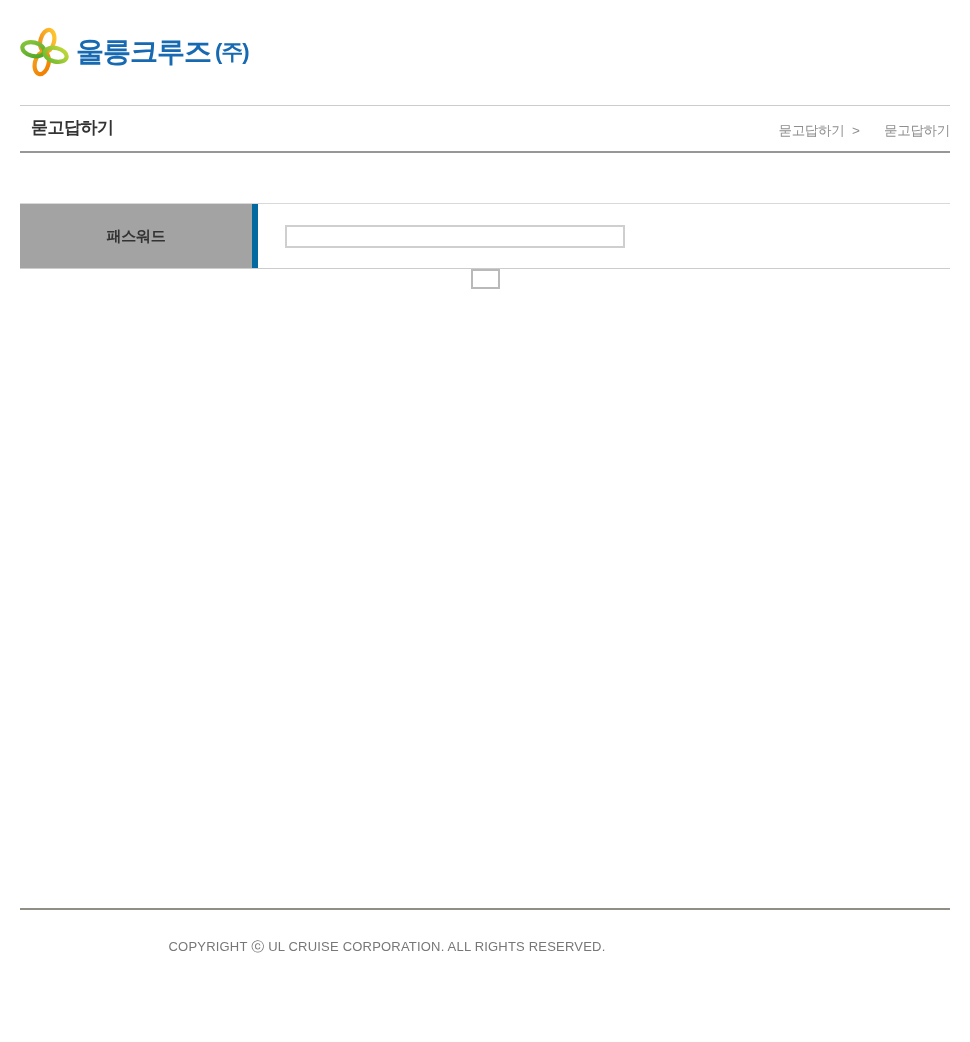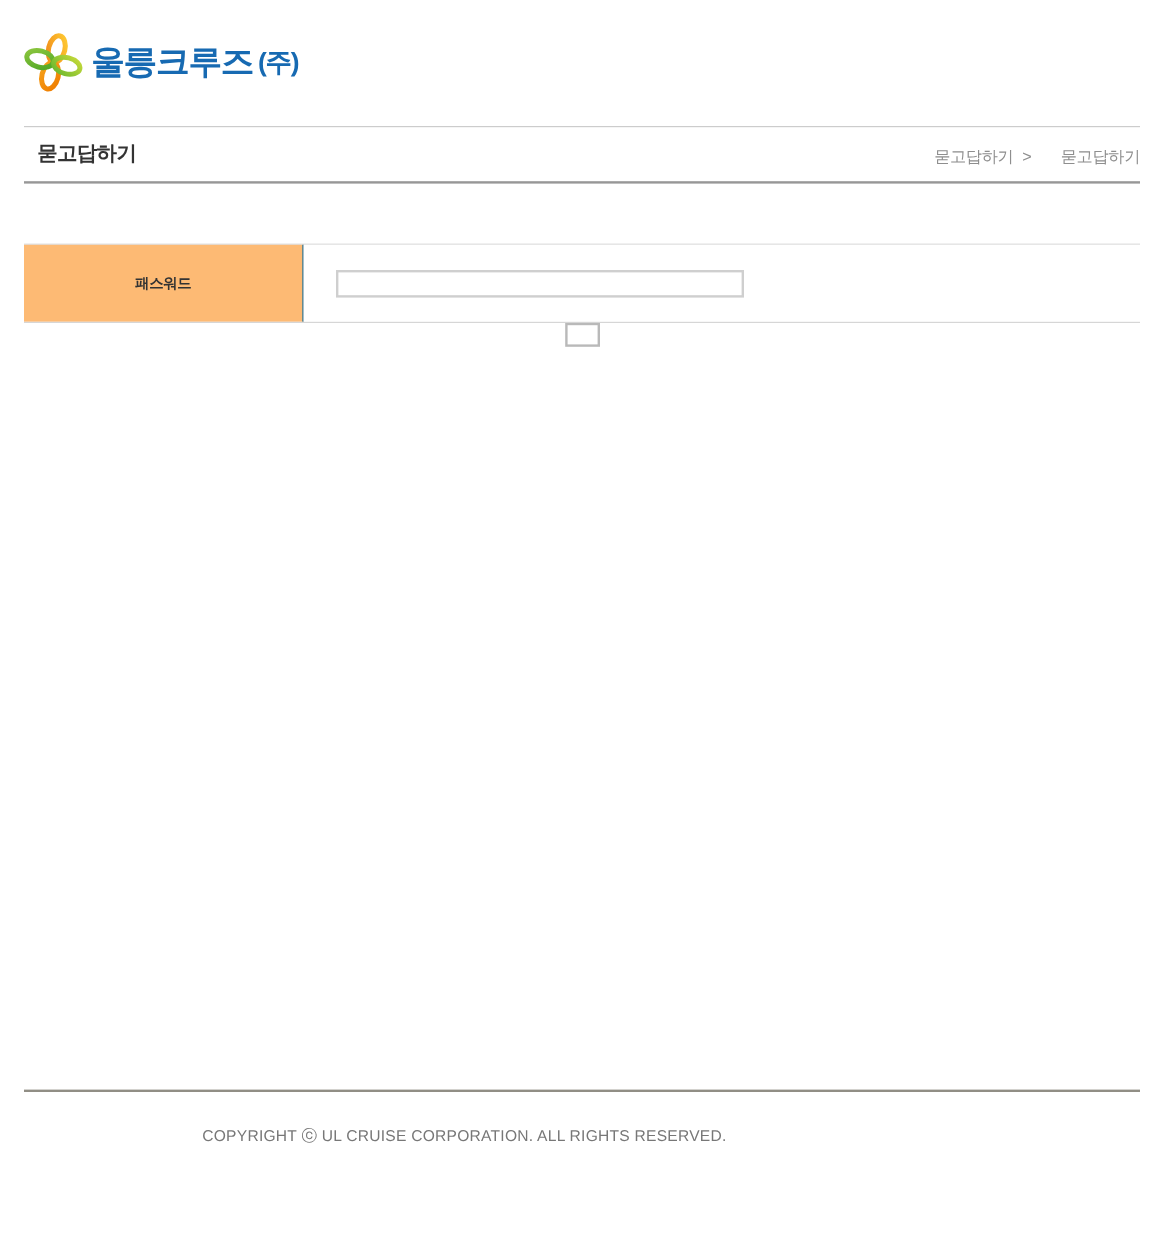--- a/index.html
+++ b/index.html
@@ -88,26 +88,26 @@
     top: 203px;
     width: 930px;
     height: 64px;
     border-top: 1px solid #d9d9d9;
     border-bottom: 1px solid #cccccc;
     box-sizing: content-box;
     display: flex;
   }
   .label-cell {
     width: 232px;
-    border-right: 1px solid #0369a1;
-    background: #fdba74;
+    border-right: 6px solid #0369a1;
+    background: #a3a3a3;
     display: flex;
     align-items: center;
     justify-content: center;
-    font-size: 12px;
+    font-size: 15px;
     font-weight: bold;
     color: #333333;
     letter-spacing: -0.3px;
   }
   .input-cell {
     flex: 1;
     position: relative;
     background: #ffffff;
   }
   .password-input {

